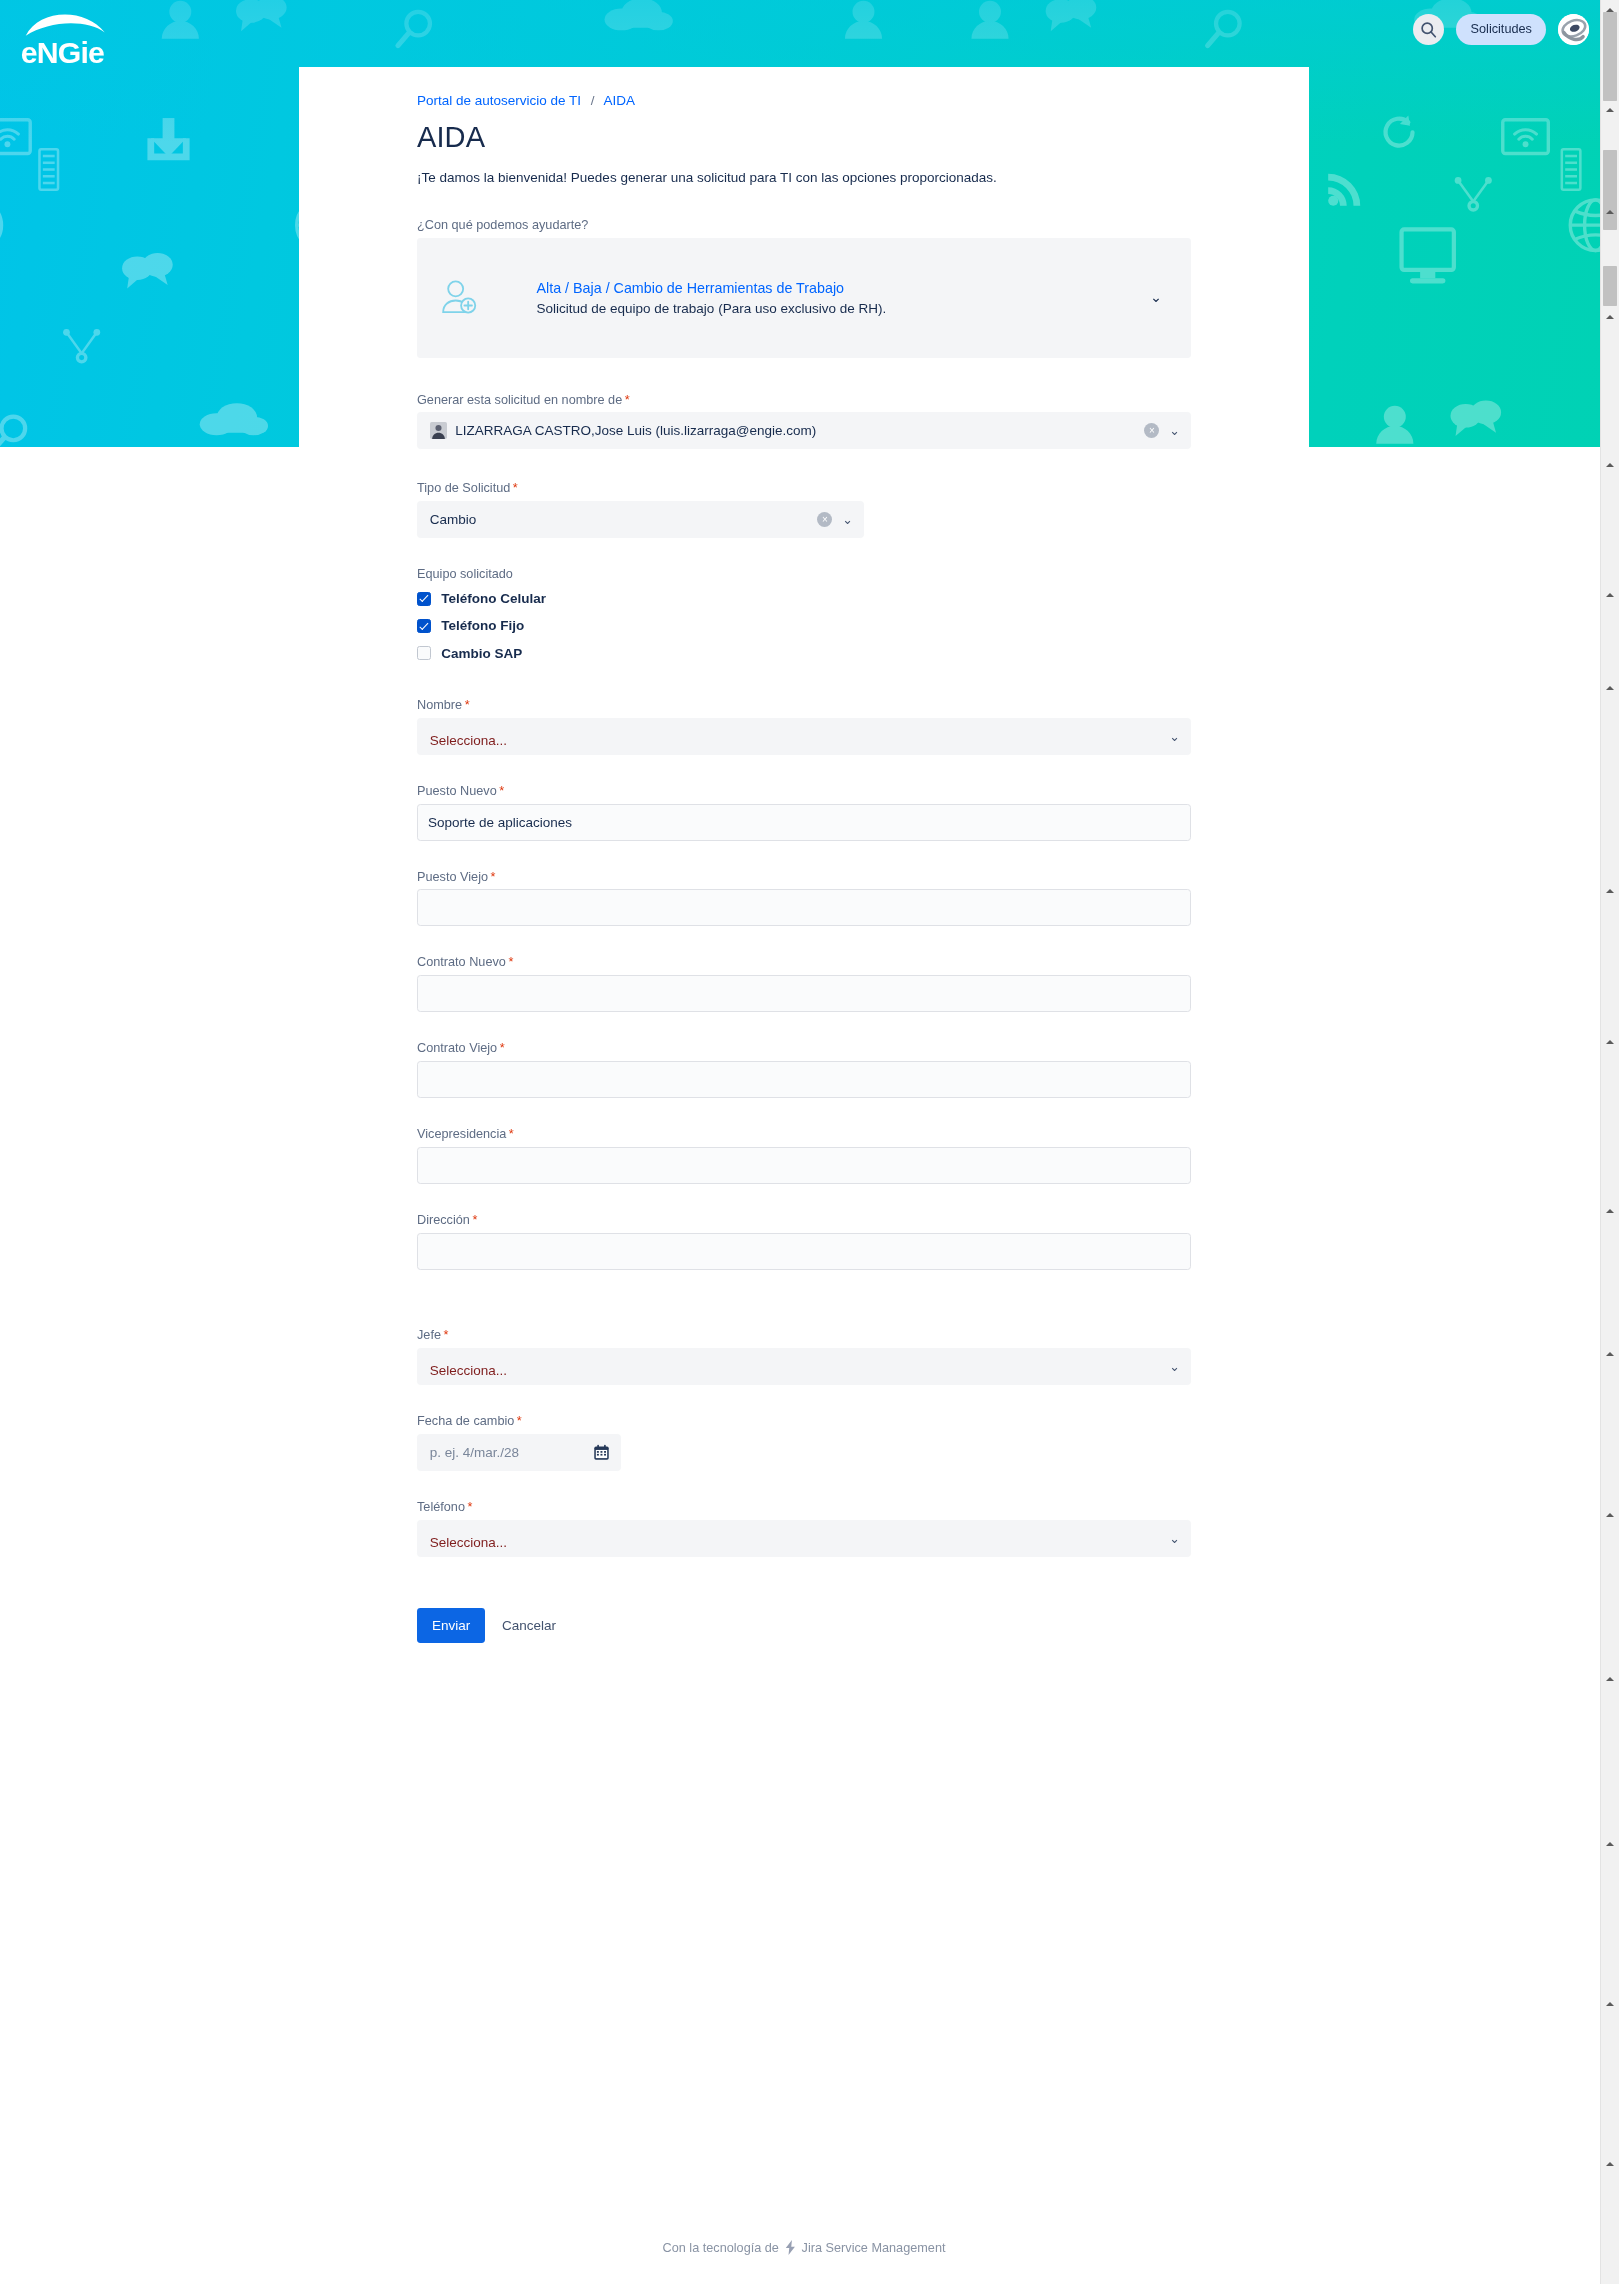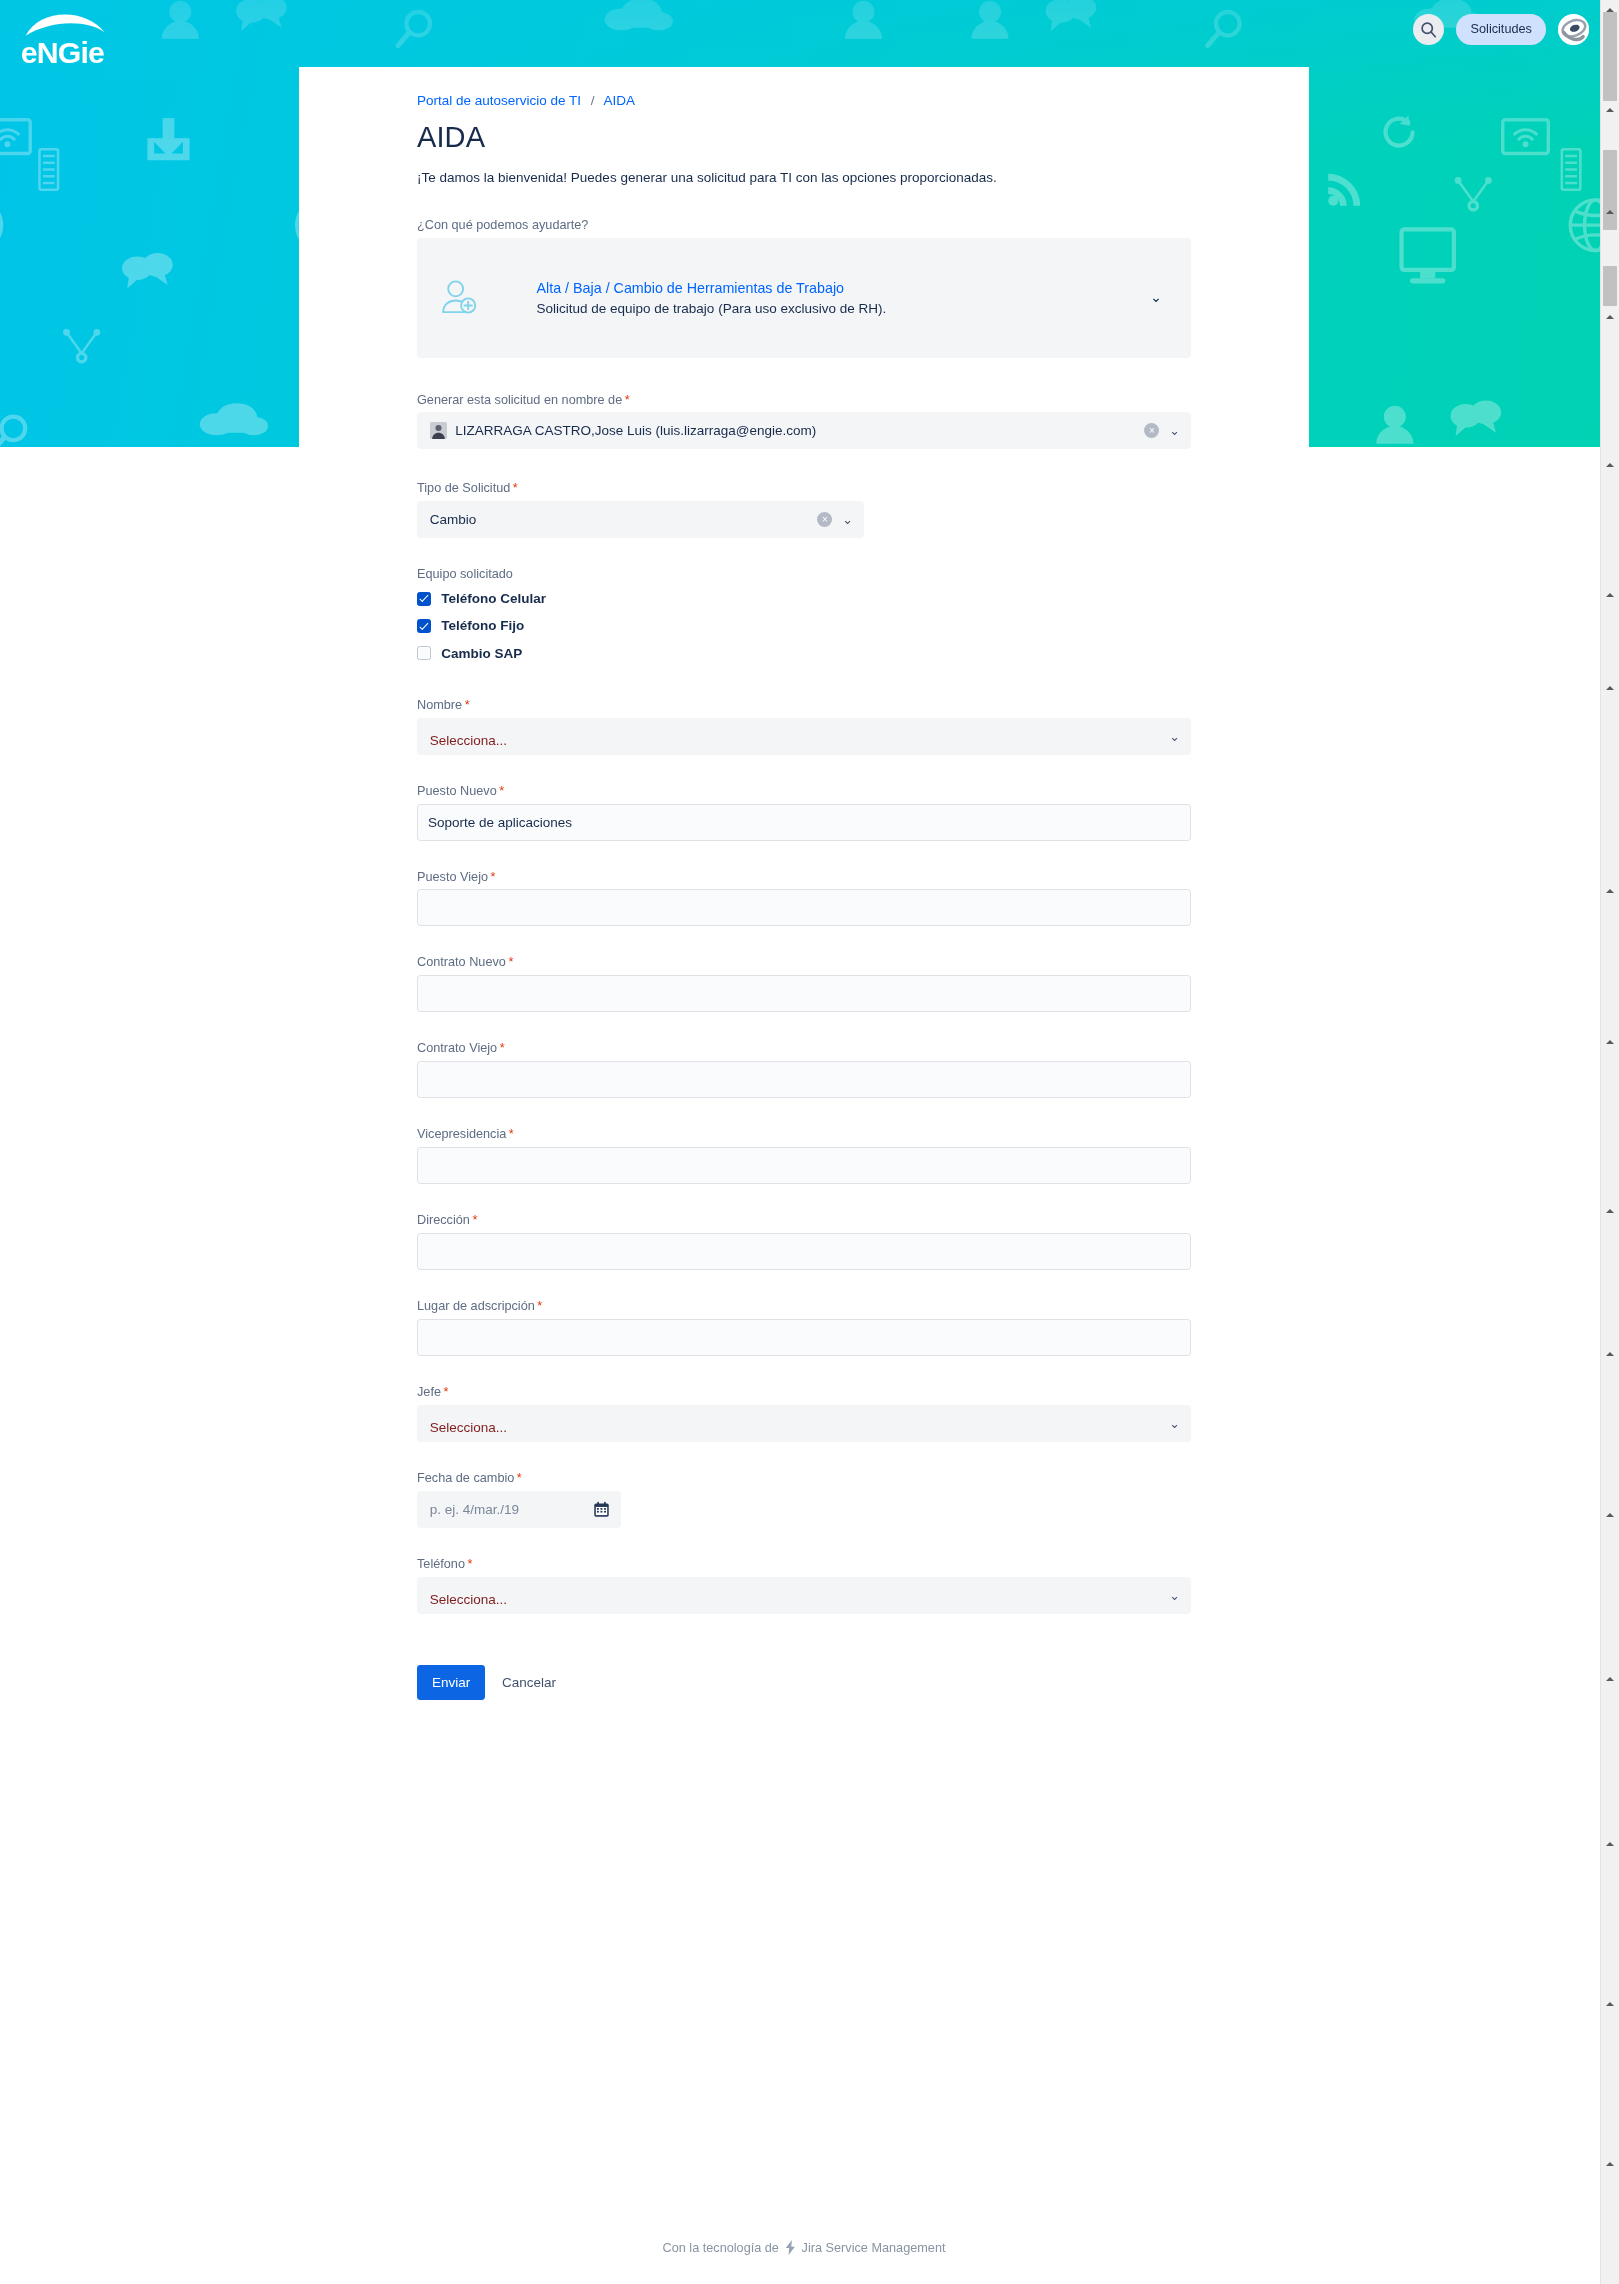--- a/index.html
+++ b/index.html
@@ -466,26 +466,20 @@
 
       <div class="field">
         <label class="field-label">
           <span>Dirección</span><span class="req">*</span>
         </label>
         <input class="textinput" type="text" value="" style="">
       </div>
 
       <div class="spacer-md"></div>
 
-      <div class="field">
-        <label class="field-label">
-          <span>Lugar de adscripción</span><span class="req">*</span>
-        </label>
-        <input class="textinput" type="text" value="" style="">
-      </div>
 
       <div class="spacer-md"></div>
 
       <div class="field">
         <label class="field-label">
           <span>Jefe</span><span class="req">*</span>
         </label>
         <div class="control">
           <span class="value">
               <span class="placeholder">Selecciona...</span>
@@ -494,21 +488,21 @@
         </div>
       </div>
 
       <div class="spacer-md"></div>
 
       <div class="field">
         <label class="field-label">
           <span>Fecha de cambio</span><span class="req">*</span>
         </label>
         <div class="datefield">
-          <span class="dv">p. ej. 4/mar./19</span>
+          <span class="dv">p. ej. 4/mar./28</span>
           <svg class="cal-ico" viewBox="0 0 20 20">
             <rect x="1.5" y="3" width="17" height="15.5" rx="2" fill="#253858"></rect>
             <rect x="3.3" y="7" width="13.4" height="9.6" fill="#ffffff"></rect>
             <g fill="#253858">
               <rect x="4.6" y="8.3" width="2.3" height="2"></rect>
                 <rect x="8.8" y="8.3" width="2.3" height="2"></rect>
                 <rect x="13" y="8.3" width="2.3" height="2"></rect>
               <rect x="4.6" y="11.6" width="2.3" height="2"></rect>
                 <rect x="8.8" y="11.6" width="2.3" height="2"></rect>
                 <rect x="13" y="11.6" width="2.3" height="2"></rect>

